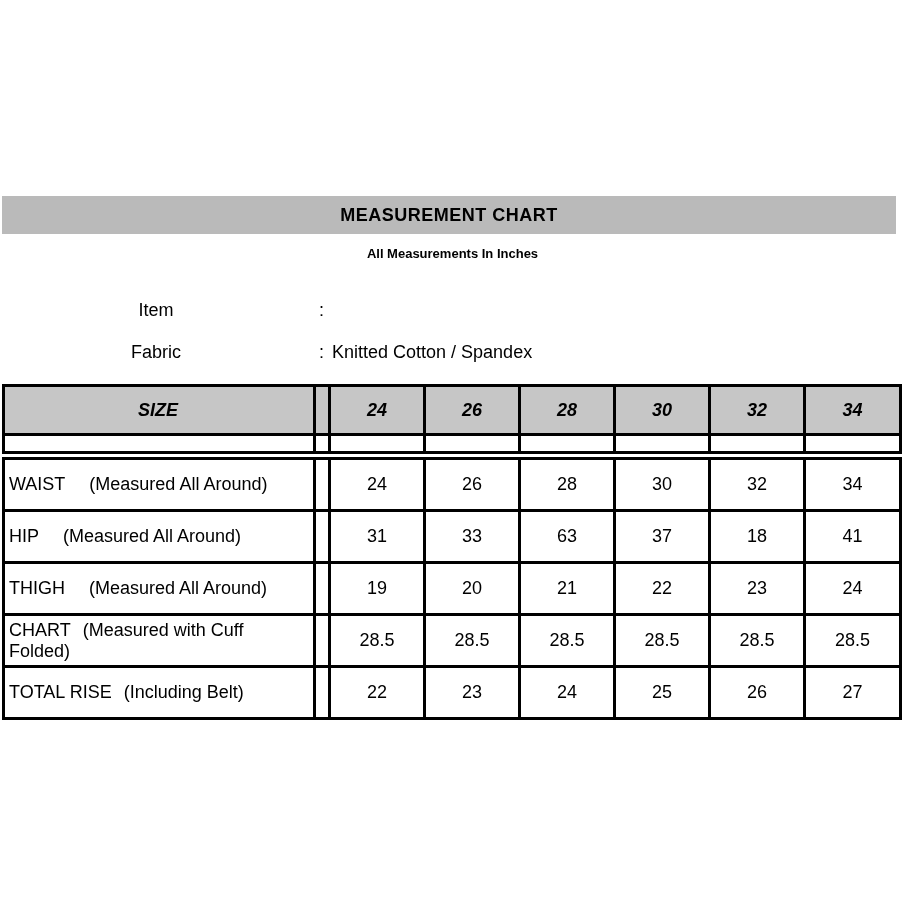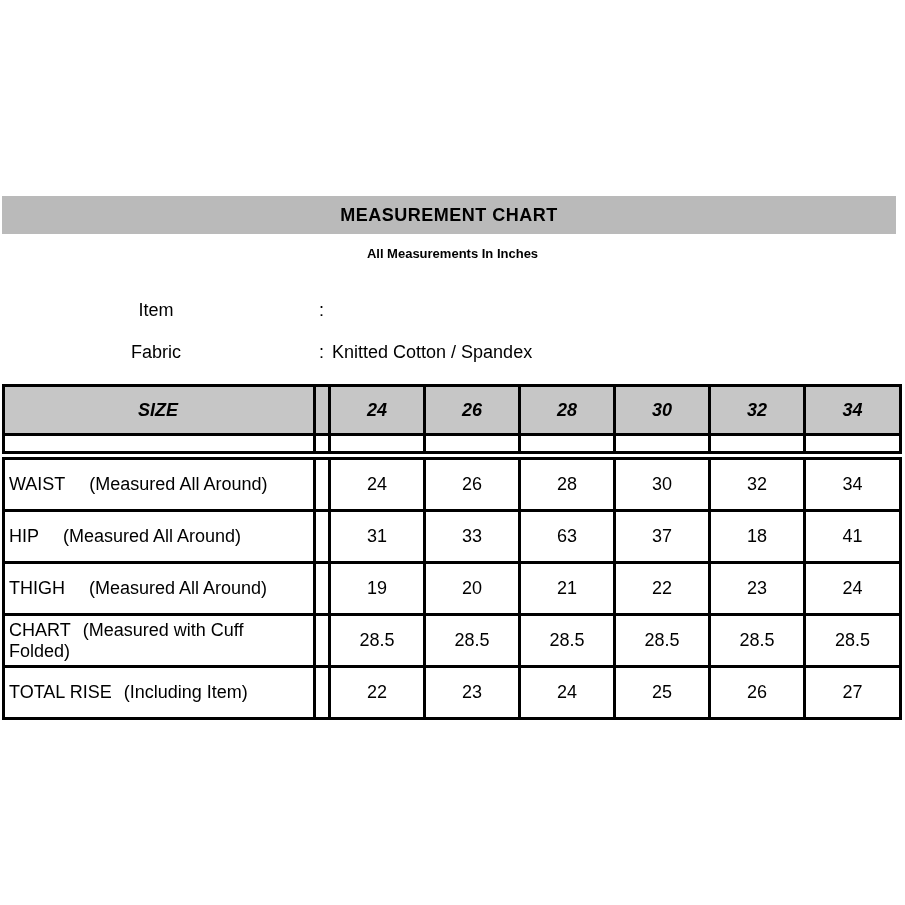--- a/index.html
+++ b/index.html
@@ -168,21 +168,21 @@
       <td class="label-cell"><span class="row-label">CHART</span><span class="row-note">(Measured with Cuff Folded)</span></td>
       <td class="gap-cell"></td>
       <td class="value-cell">28.5</td>
       <td class="value-cell">28.5</td>
       <td class="value-cell">28.5</td>
       <td class="value-cell">28.5</td>
       <td class="value-cell">28.5</td>
       <td class="value-cell">28.5</td>
     </tr>
     <tr class="tight">
-      <td class="label-cell"><span class="row-label">TOTAL RISE</span><span class="row-note">(Including Item)</span></td>
+      <td class="label-cell"><span class="row-label">TOTAL RISE</span><span class="row-note">(Including Belt)</span></td>
       <td class="gap-cell"></td>
       <td class="value-cell">22</td>
       <td class="value-cell">23</td>
       <td class="value-cell">24</td>
       <td class="value-cell">25</td>
       <td class="value-cell">26</td>
       <td class="value-cell">27</td>
     </tr>
   </tbody>
 </table>

